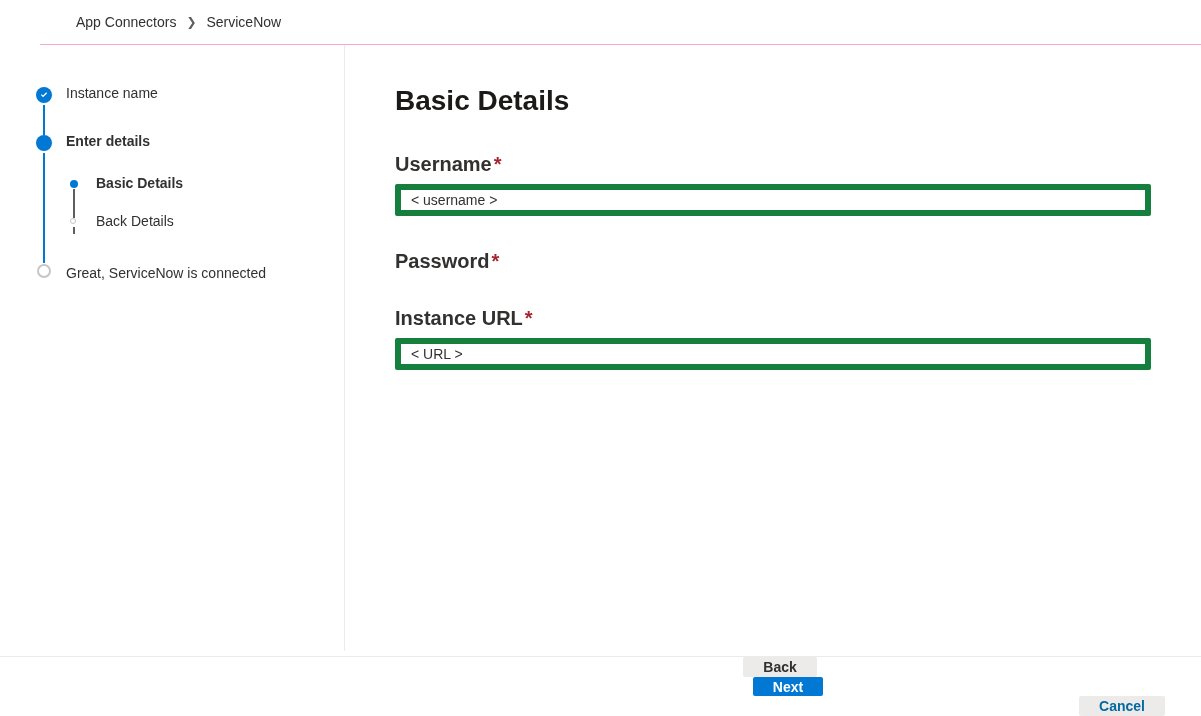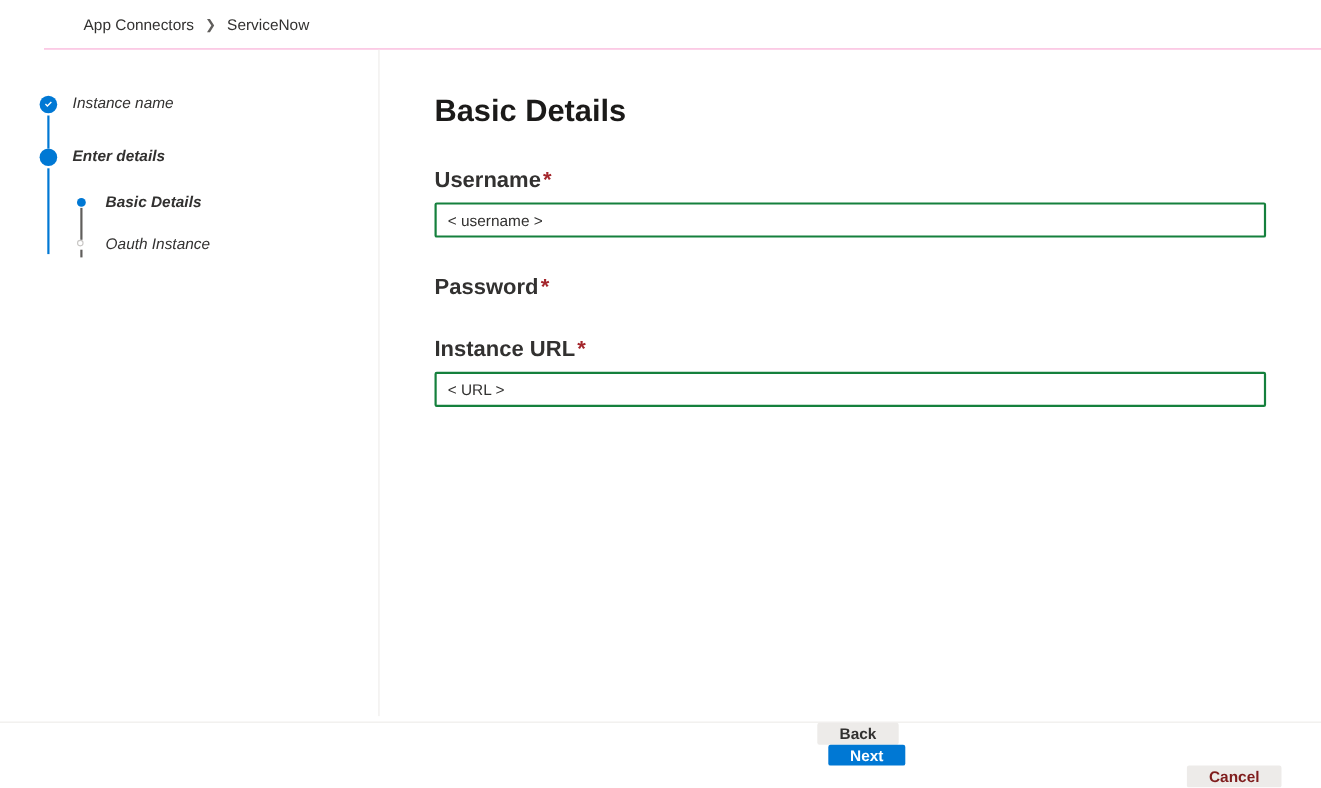--- a/index.html
+++ b/index.html
@@ -34,21 +34,20 @@
       font-size: 12px;
     }
     .content {
       display: flex;
       height: calc(100% - 50px - 60px);
     }
     .sidebar {
       width: 345px;
       padding: 40px 36px 0 36px;
       border-right: 1px solid #edebe9;
-      font-style: italic;
     }
     .stepper {
       list-style: none;
     }
     .step {
       position: relative;
       padding-left: 30px;
       padding-bottom: 32px;
     }
     .step:last-child {
@@ -167,21 +166,21 @@
     }
     .required {
       color: #a4262c;
       margin-left: 2px;
     }
     .form-input {
       width: 100%;
       max-width: 765px;
       height: 32px;
       padding: 0 10px;
-      border: 2px solid #15803d;
+      border: 6px solid #15803d;
       border-radius: 2px;
       font-size: 14px;
       color: #323130;
       font-family: inherit;
       outline: none;
     }
     .footer {
       position: absolute;
       bottom: 0;
       left: 0;
@@ -207,21 +206,21 @@
       background: #edebe9;
       color: #323130;
     }
     .btn-primary {
       background: #0078d4;
       color: #fff;
       margin-left: 16px;
     }
     .btn-cancel {
       background: #edebe9;
-      color: #7f1d1d;
+      color: #0369a1;
       margin-left: auto;
     }
   </style>
 </head>
 <body>
 
 <div class="header">
   <div class="breadcrumb">
     <span>App Connectors</span>
     <span class="breadcrumb-sep">❯</span>
@@ -247,23 +246,27 @@
         <span class="step-label">Enter details</span>
         <ul class="substeps">
           <li class="substep active">
             <span class="substep-marker current"></span>
             <span class="substep-line"></span>
             <span class="substep-label">Basic Details</span>
           </li>
           <li class="substep">
             <span class="substep-marker pending"></span>
             <span class="substep-line"></span>
-            <span class="substep-label">Oauth Instance</span>
+            <span class="substep-label">Back Details</span>
           </li>
         </ul>
+      </li>
+      <li class="step" style="padding-top:4px;">
+        <span class="step-marker pending"></span>
+        <span class="step-label">Great, ServiceNow is connected</span>
       </li>
     </ul>
   </div>
 
   <div class="main">
     <h1 class="page-title">Basic Details</h1>
 
     <div class="form-group">
       <label class="form-label">
         <span>Username</span><span class="required">*</span>

